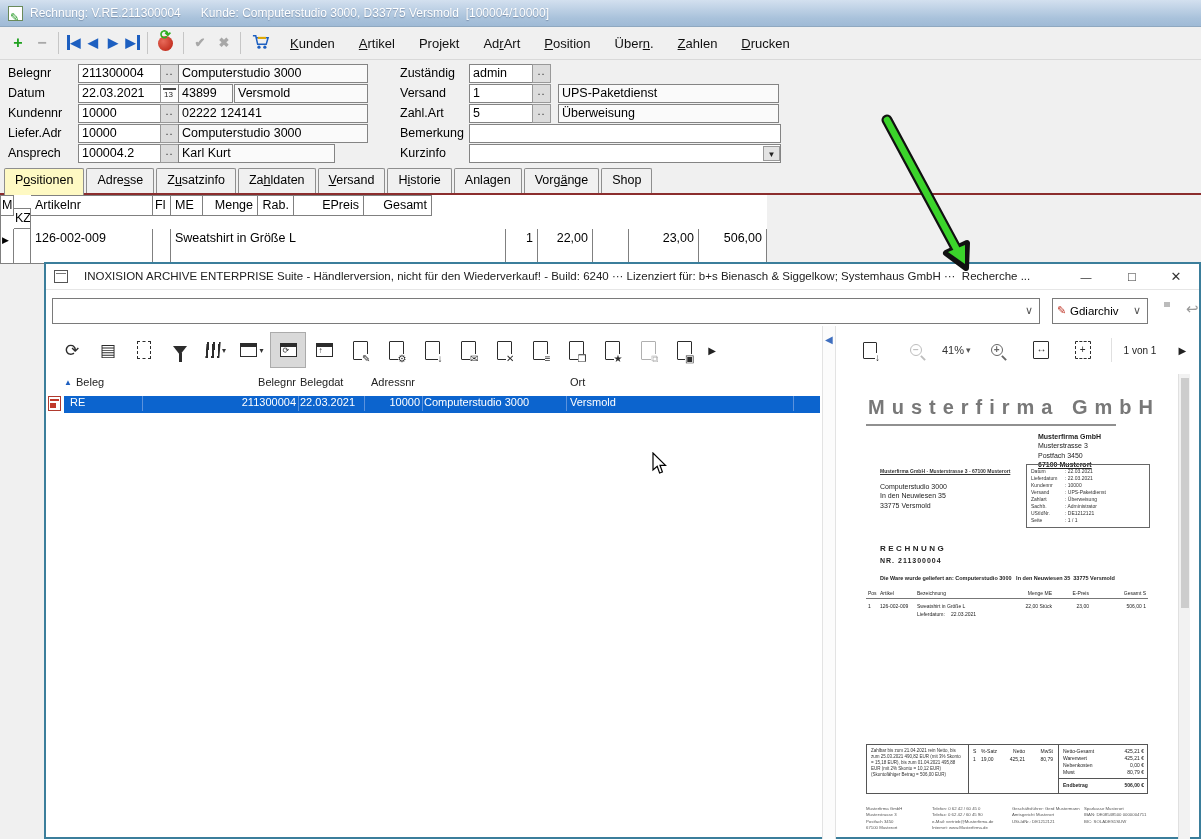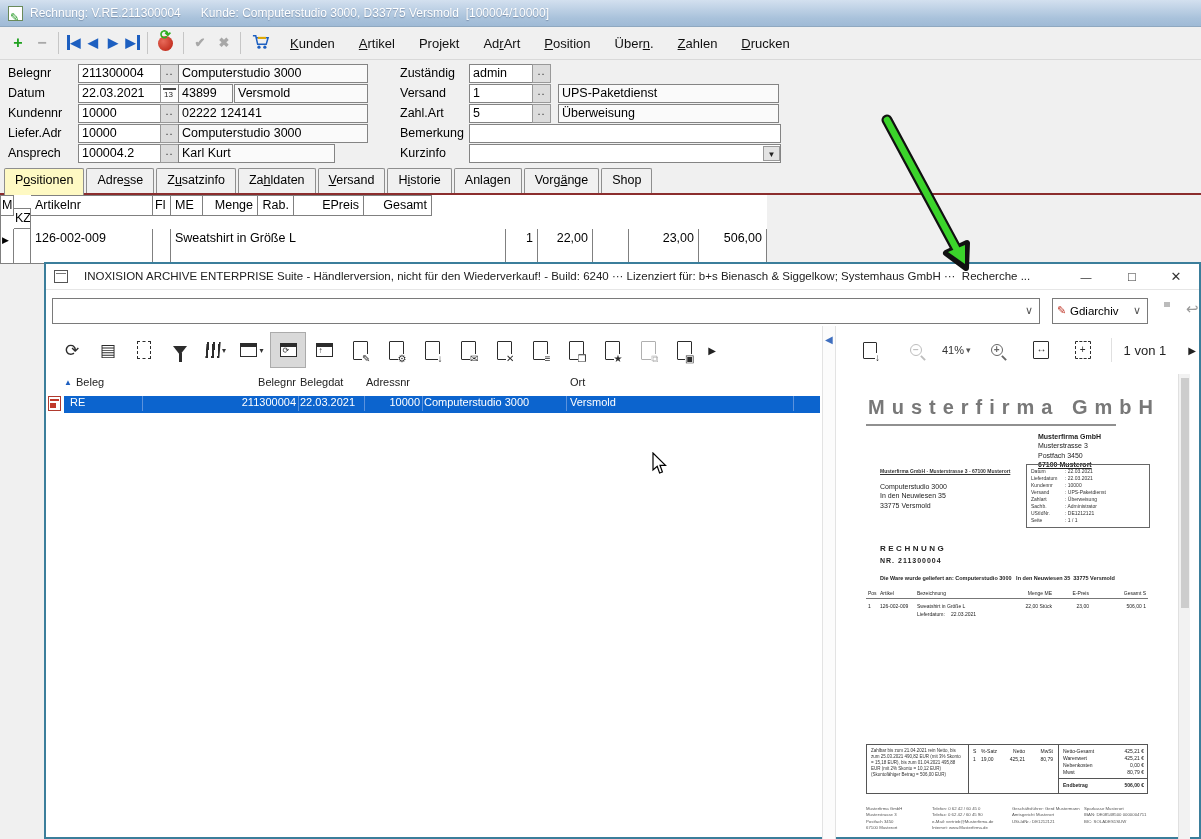--- a/index.html
+++ b/index.html
@@ -396,31 +396,31 @@
           <span class="pg" style="width:16px;height:18px;">
             <i style="right:1px;bottom:4px;">↔</i>
           </span>
         </span>
       <span class="ti" style="margin-left:6px;">
           <span class="pg" style="width:16px;height:18px;border-style:dashed;">
             <i style="right:4px;bottom:3px;">+</i>
           </span>
         </span>
       <span style="width:1px;height:24px;background:#e0e0e0;margin:0 12px 0 10px;"></span>
-      <span style="font-size:13px;color:#222;">1 von 1</span>
+      <span style="font-size:10px;color:#222;">1 von 1</span>
       <span style="font-size:10px;color:#222;margin-left:22px;">▶</span>
     </div>
 
     
     <div class="a lhead">
       <span style="left:16px;color:#1d5fc0;font-size:8px;top:4px;">▲</span>
       <span style="left:28px;">Beleg</span>
       <span style="left:96px;width:152px;text-align:right;">Belegnr</span>
       <span style="left:252px;">Belegdat</span>
-      <span style="left:318px;width:54px;text-align:left;">Adressnr</span>
+      <span style="left:318px;width:54px;text-align:center;">Adressnr</span>
       <span style="left:376px;margin-top:26px;">Name1</span>
       <span style="left:522px;">Ort</span>
     </div>
     <div class="a lrow">
       <span class="pdfic"></span>
       <span class="lsel"></span>
       <span class="c" style="left:22px;">RE</span>
       <span class="c" style="left:96px;width:152px;text-align:right;">211300004</span>
       <span class="c" style="left:252px;">22.03.2021</span>
       <span class="c" style="left:300px;width:72px;text-align:right;">10000</span>

